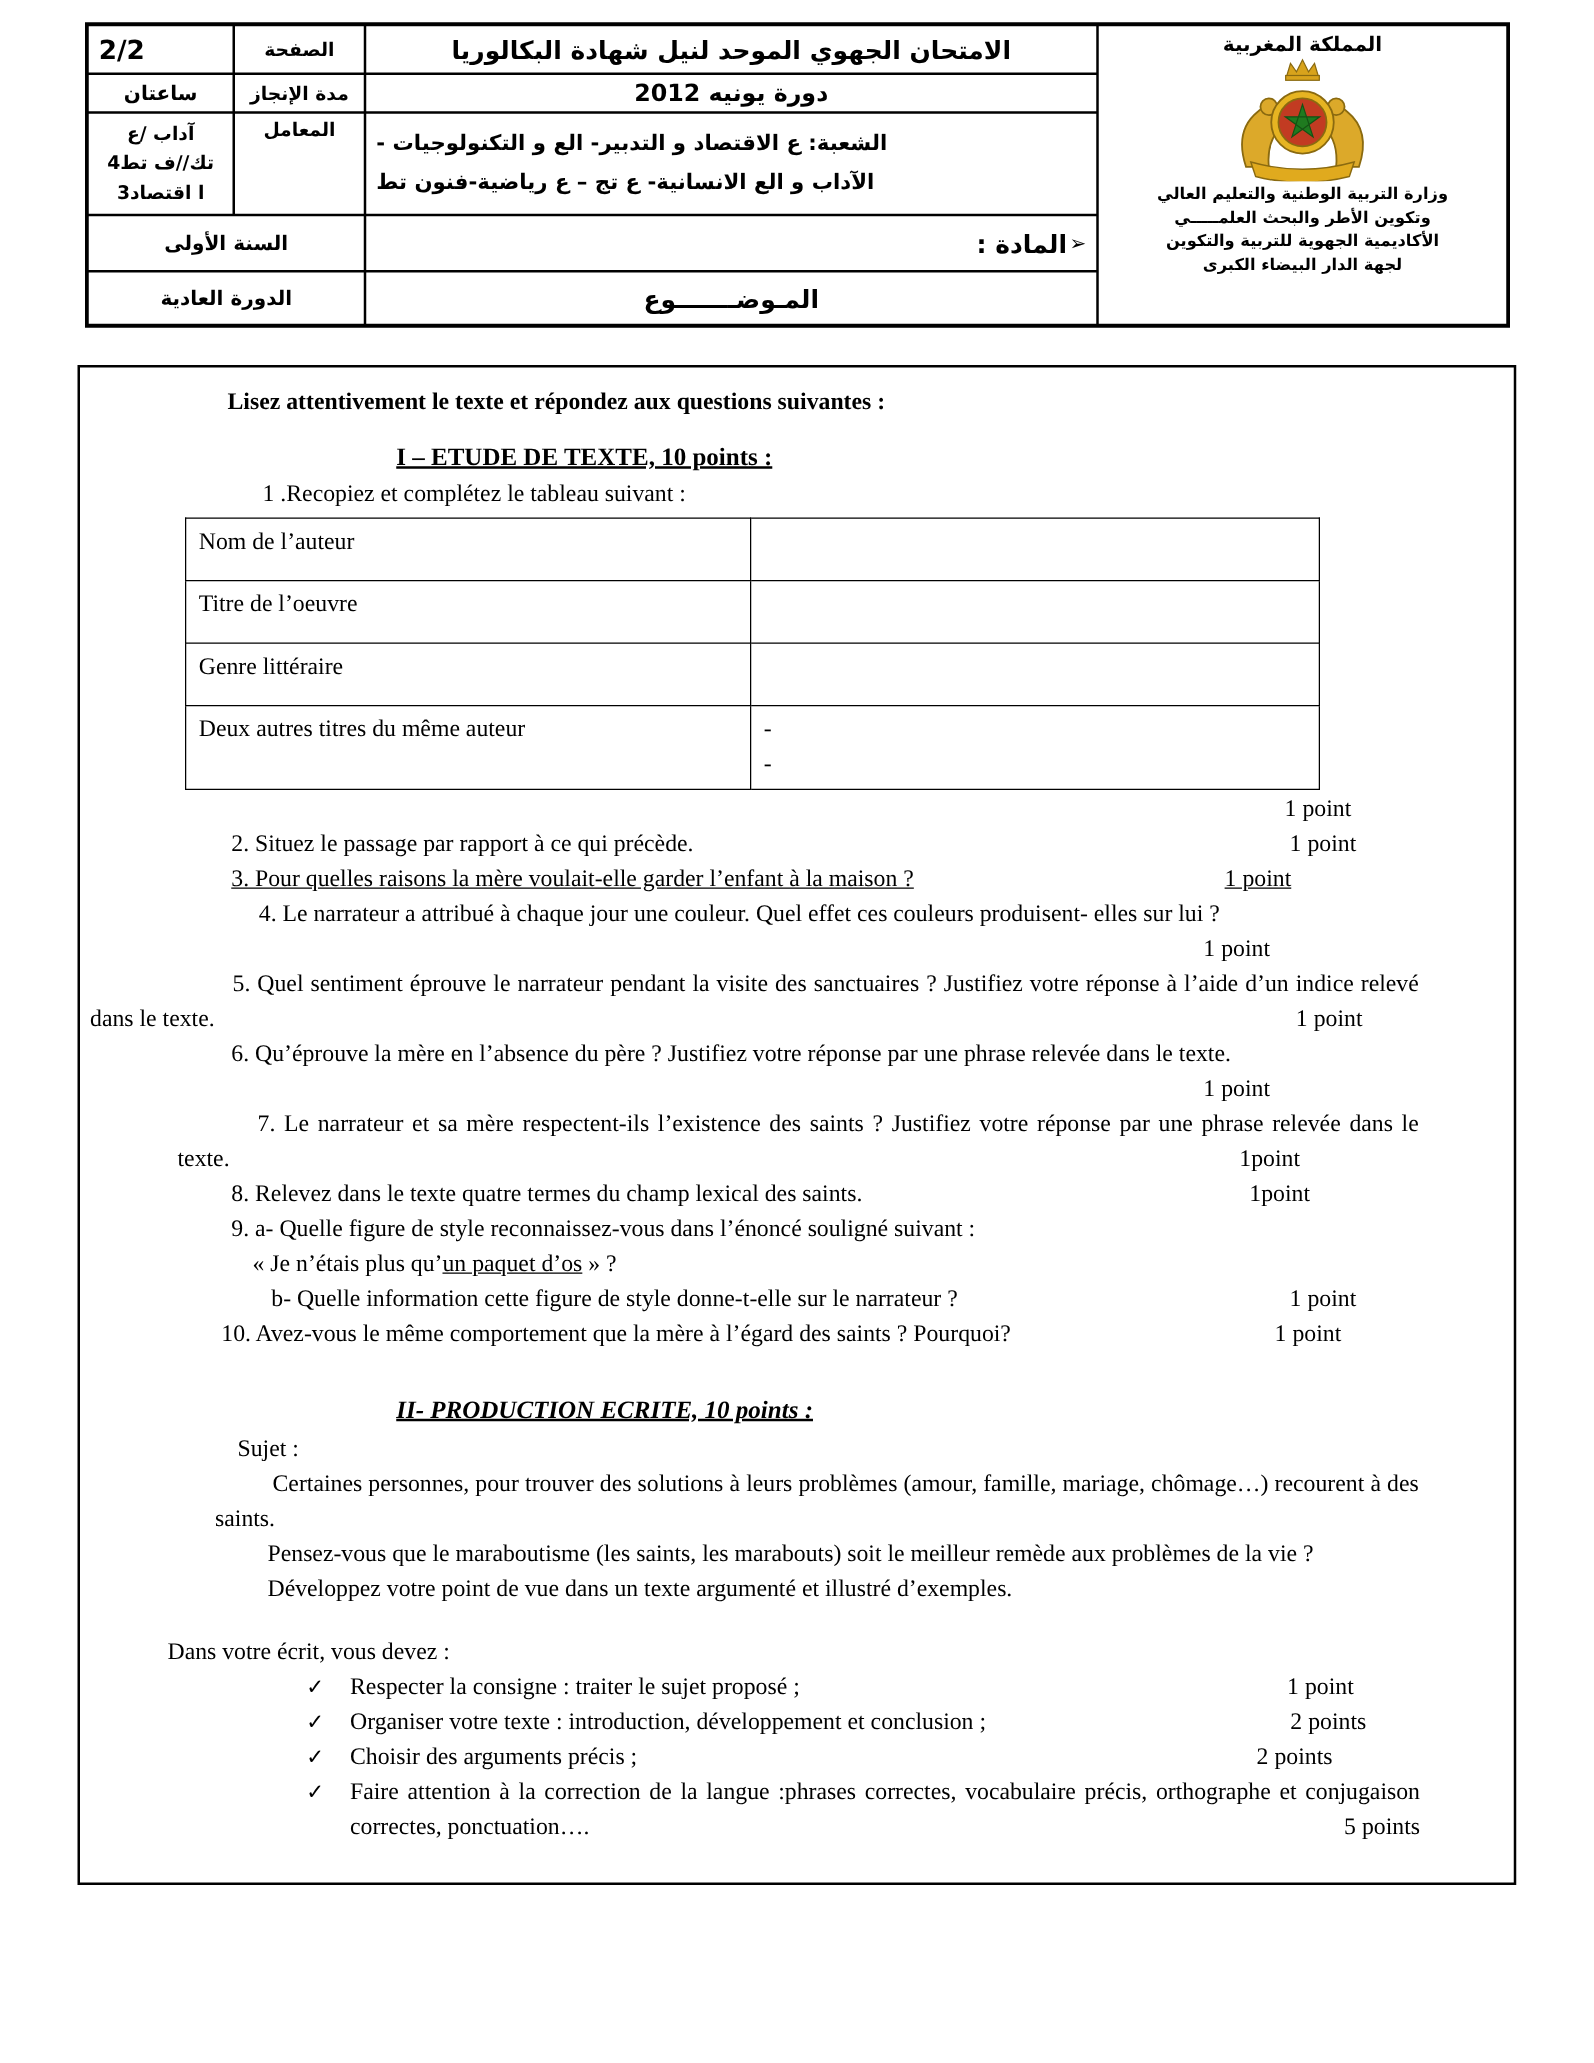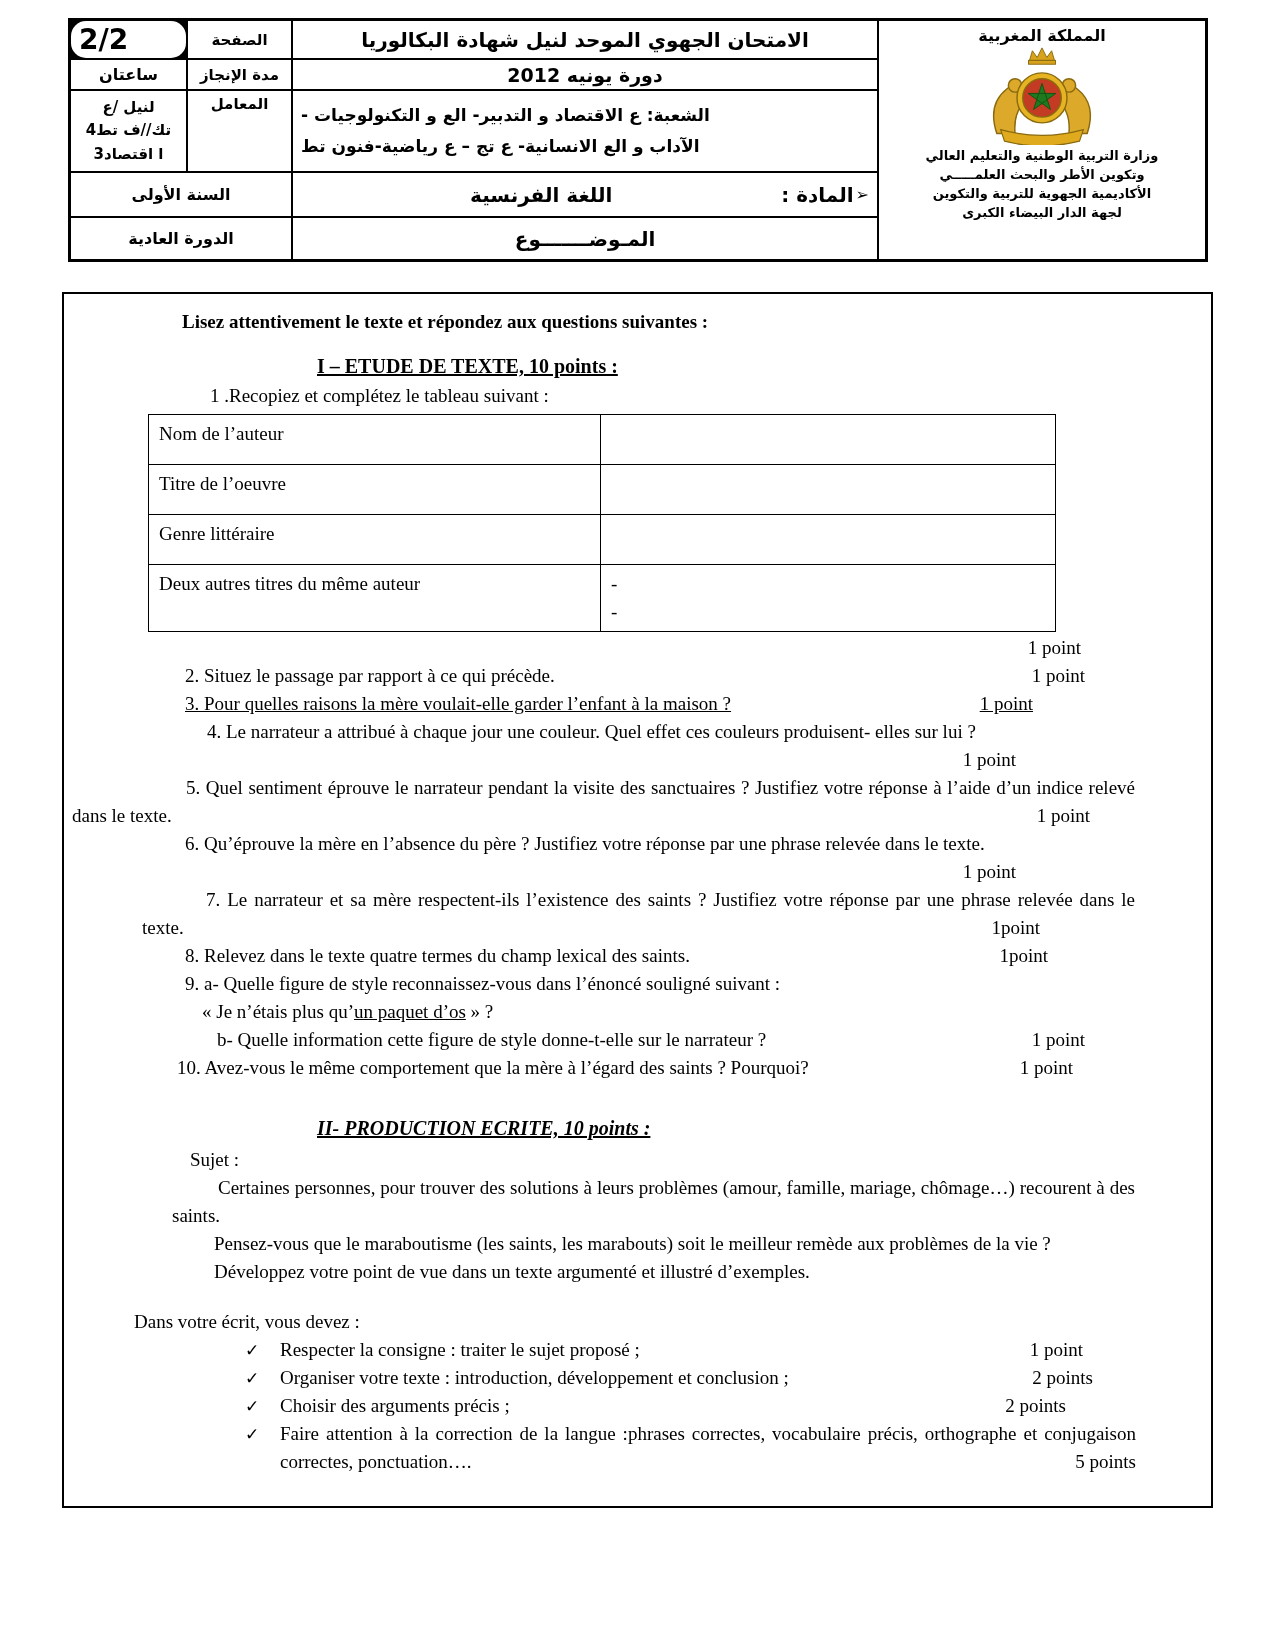--- a/index.html
+++ b/index.html
@@ -24,21 +24,21 @@
   }
   .hcell {
     background:#fff;
     font-family:"DejaVu Sans", sans-serif;
     font-weight:bold;
     direction:rtl;
     display:flex; align-items:center; justify-content:center;
     overflow:hidden;
     text-align:center;
   }
-  .c-pageval { font-size:28px; direction:ltr; justify-content:flex-start; padding-left:8px;border-radius:15px; }
+  .c-pageval { font-size:21px; direction:ltr; justify-content:flex-start; padding-left:8px; }
   .c-durval { font-size:16px; }
   .c-streams { font-size:15px; flex-direction:column; line-height:1.55; align-items:center; justify-content:center; }
   .c-label { font-size:15px; }
   .c-label-top { align-items:flex-start; padding-top:4px; }
   .c-year, .c-session { grid-column:1 / span 2; font-size:16px; }
   .c-title { font-size:20px; }
   .c-date { font-size:19px; }
   .c-branch { font-size:17px; flex-direction:column; align-items:flex-end; justify-content:center; padding:2px 8px; line-height:1.8; text-align:right; }
   .c-subject { font-size:20px; justify-content:flex-start; padding:0 8px; }
   .c-subject .subj-label { white-space:nowrap; }
@@ -141,35 +141,34 @@
         <div>الأكاديمية الجهوية للتربية والتكوين</div>
         <div>لجهة الدار البيضاء الكبرى</div>
       </div>
     </div>
 
     <div class="hcell c-durval">ساعتان</div>
     <div class="hcell c-label">مدة الإنجاز</div>
     <div class="hcell c-date">دورة يونيه 2012</div>
 
     <div class="hcell c-streams">
-      <div>لنيل /ع</div>
+      <div>آداب /ع</div>
       <div>تك//ف تط4</div>
       <div>ا اقتصاد3</div>
     </div>
     <div class="hcell c-label c-label-top">المعامل</div>
     <div class="hcell c-branch">
       <div>الشعبة:  ع الاقتصاد و التدبير- الع و التكنولوجيات -</div>
       <div>الآداب و الع الانسانية- ع تج – ع رياضية-فنون تط</div>
     </div>
 
     <div class="hcell c-year">السنة الأولى</div>
     <div class="hcell c-subject">
       <span class="subj-arrow">➢</span>
       <span class="subj-label">المادة :</span>
-      <span class="subj-value">اللغة الفرنسية</span>
     </div>
 
     <div class="hcell c-session">الدورة العادية</div>
     <div class="hcell c-topic">المـوضـــــــوع</div>
   </div>
 
   <div class="main">
 
     <div class="intro">Lisez attentivement le texte et répondez aux questions suivantes :</div>
 

